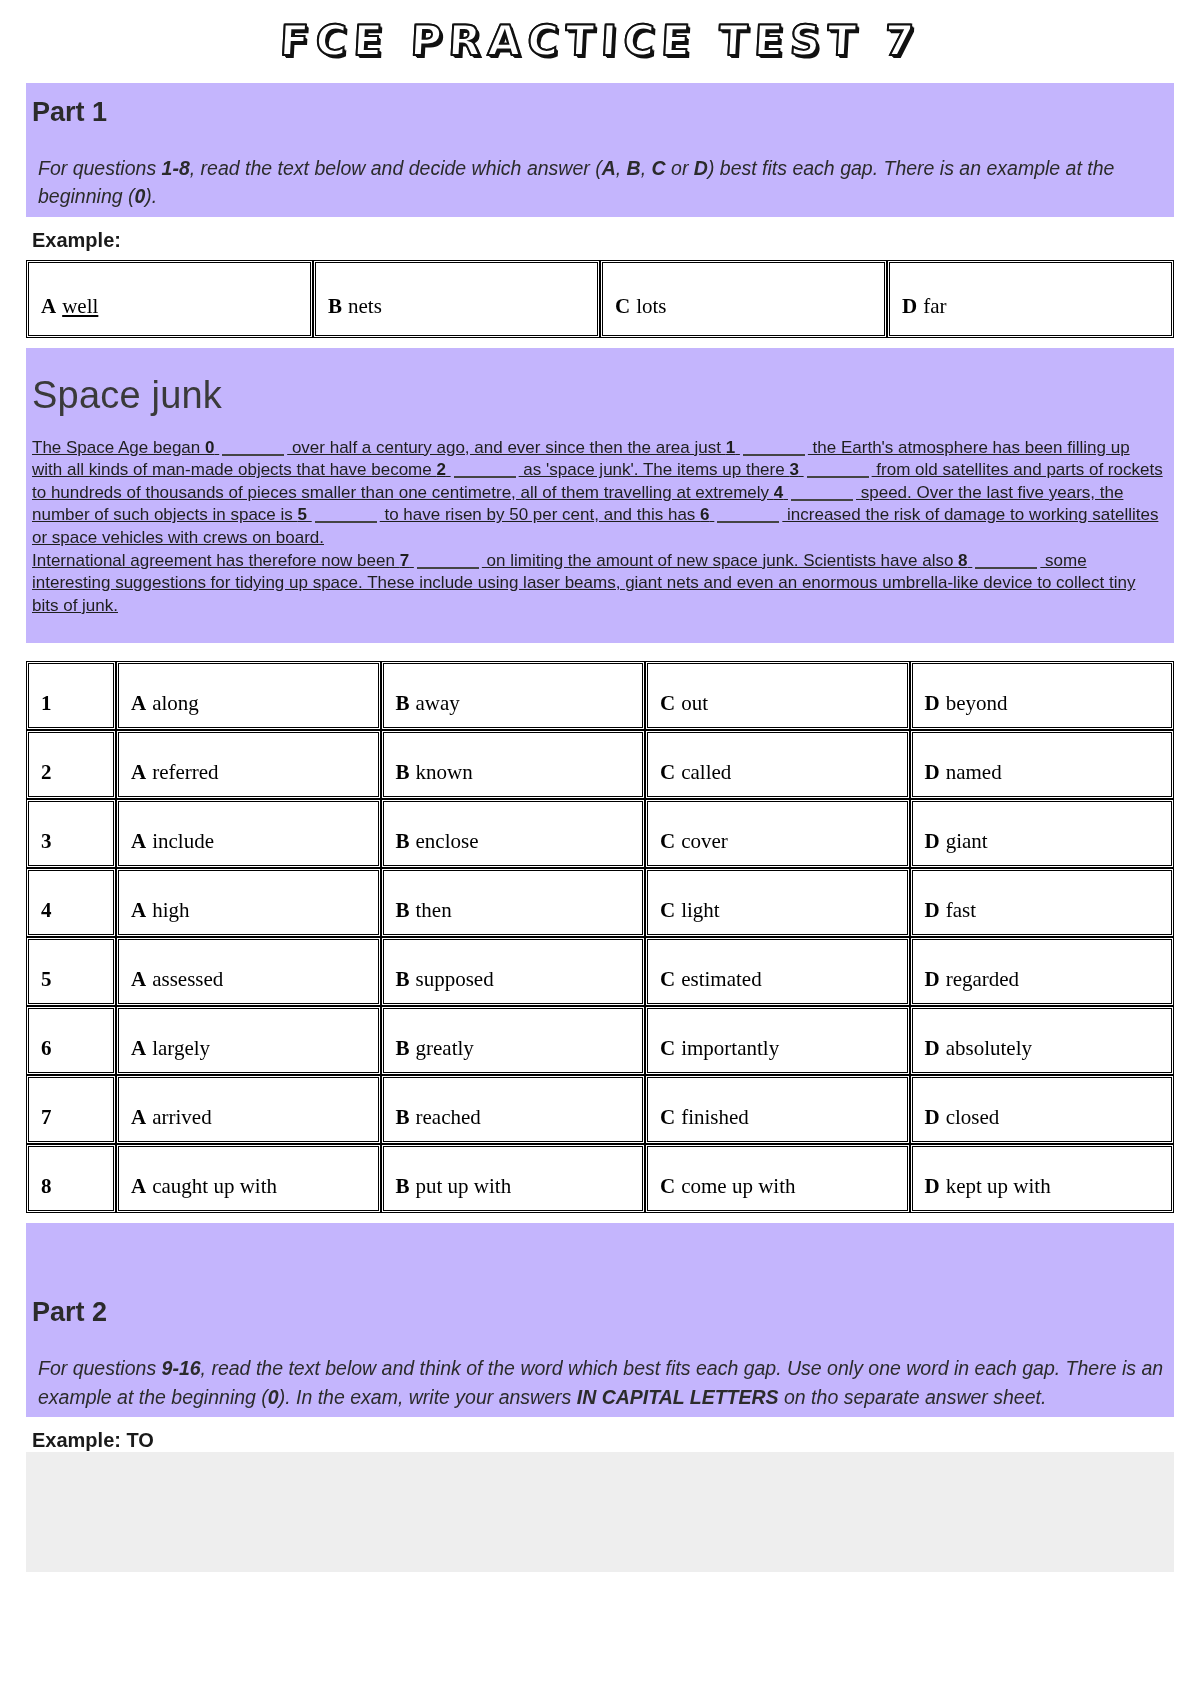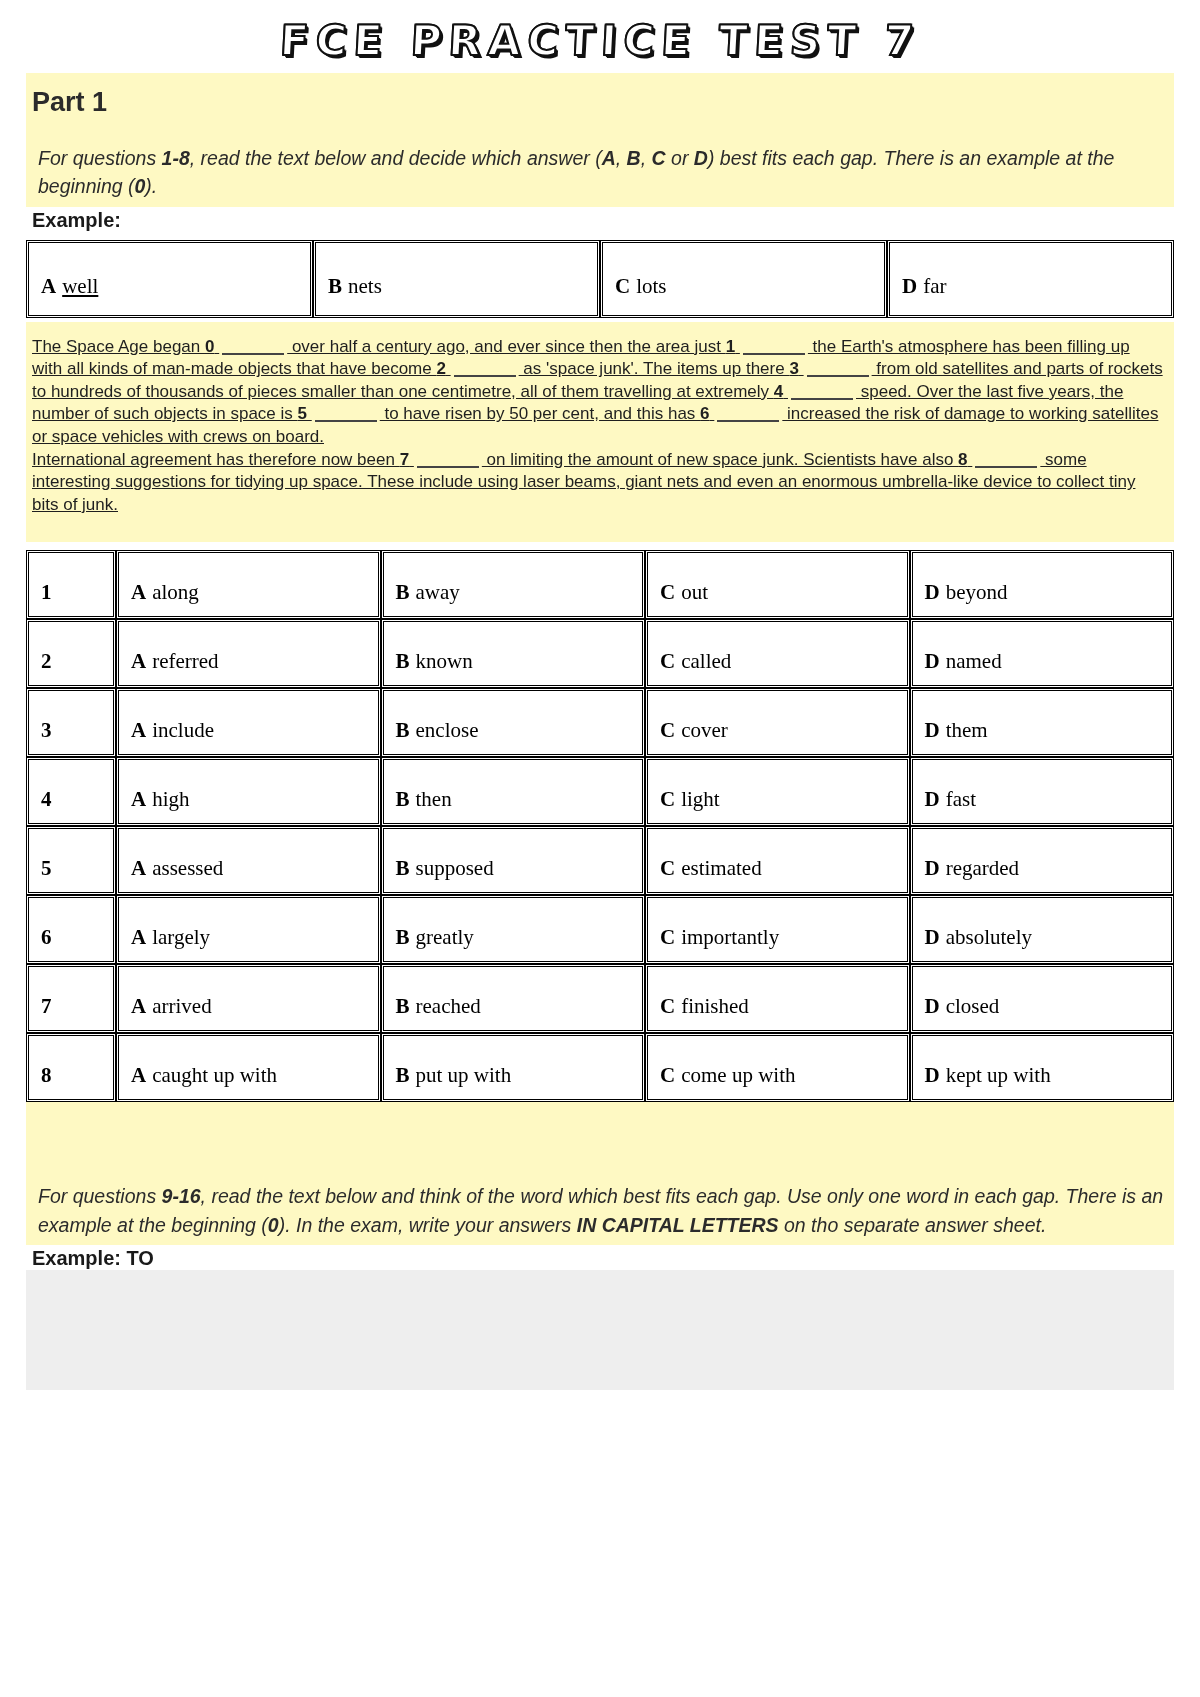--- a/index.html
+++ b/index.html
@@ -33,22 +33,22 @@
     text-shadow:
        2px 2px 0 #111111,
        3px 3px 0 #111111,
       -1px  0   0 #111111,
        0   -1px 0 #111111;
     transform: skewX(-3deg);
   }
 
   
   .band {
-    background: #fef9c3;
-    margin: 0 26px;
+    background: #c4b5fd;
+    margin: 10px 26px;
   }
 
   
   .part-heading {
     font-size: 27px;
     font-weight: bold;
     color: #2b2b2b;
     padding: 14px 0 6px 6px;
   }
 
@@ -157,20 +157,21 @@
           <td><span class="optletter">A</span><span class="underlined">well</span></td>
           <td><span class="optletter">B</span><span>nets</span></td>
           <td><span class="optletter">C</span><span>lots</span></td>
           <td><span class="optletter">D</span><span>far</span></td>
         </tr>
     </tbody>
   </table>
 </div>
 
 <div class="band">
+  <div class="article-heading">Space junk</div>
   <div class="article-body" id="article-body">
       <div><span>The Space Age began <span class="gapnum">0</span> </span><span class="gapline"></span><span> over half a century ago, and ever since then the area just <span class="gapnum">1</span> </span><span class="gapline"></span><span> the Earth's atmosphere has been filling up with all kinds of man-made objects that have become <span class="gapnum">2</span> </span><span class="gapline"></span><span> as 'space junk'. The items up there <span class="gapnum">3</span> </span><span class="gapline"></span><span> from old satellites and parts of rockets to hundreds of thousands of pieces smaller than one centimetre, all of them travelling at extremely <span class="gapnum">4</span> </span><span class="gapline"></span><span> speed. Over the last five years, the number of such objects in space is <span class="gapnum">5</span> </span><span class="gapline"></span><span> to have risen by 50 per cent, and this has <span class="gapnum">6</span> </span><span class="gapline"></span><span> increased the risk of damage to working satellites or space vehicles with crews on board.</span></div>
       <div><span>International agreement has therefore now been <span class="gapnum">7</span> </span><span class="gapline"></span><span> on limiting the amount of new space junk. Scientists have also <span class="gapnum">8</span> </span><span class="gapline"></span><span> some interesting suggestions for tidying up space. These include using laser beams, giant nets and even an enormous umbrella-like device to collect tiny bits of junk.</span></div>
     </div>
 </div>
 
 <div class="table-zone">
   <table class="opts">
     <tbody id="questions-body">
         <tr>
@@ -185,21 +186,21 @@
           <td><span class="optletter">A</span><span>referred</span></td>
           <td><span class="optletter">B</span><span>known</span></td>
           <td><span class="optletter">C</span><span>called</span></td>
           <td><span class="optletter">D</span><span>named</span></td>
         </tr>
         <tr>
           <td class="numcell">3</td>
           <td><span class="optletter">A</span><span>include</span></td>
           <td><span class="optletter">B</span><span>enclose</span></td>
           <td><span class="optletter">C</span><span>cover</span></td>
-          <td><span class="optletter">D</span><span>them</span></td>
+          <td><span class="optletter">D</span><span>giant</span></td>
         </tr>
         <tr>
           <td class="numcell">4</td>
           <td><span class="optletter">A</span><span>high</span></td>
           <td><span class="optletter">B</span><span>then</span></td>
           <td><span class="optletter">C</span><span>light</span></td>
           <td><span class="optletter">D</span><span>fast</span></td>
         </tr>
         <tr>
           <td class="numcell">5</td>
@@ -228,18 +229,19 @@
           <td><span class="optletter">B</span><span>put up with</span></td>
           <td><span class="optletter">C</span><span>come up with</span></td>
           <td><span class="optletter">D</span><span>kept up with</span></td>
         </tr>
       </tbody>
   </table>
 </div>
 
 <div class="band">
   <div class="spacer-lg"></div>
+  <div class="part-heading">Part 2</div>
   <div class="spacer-sm"></div>
   <div class="instructions">For questions <b>9-16</b>, read the text below and think of the word which best fits each gap. Use only one word in each gap. There is an example at the beginning (<b>0</b>). In the exam, write your answers <b>IN CAPITAL LETTERS</b> on tho separate answer sheet.</div>
 </div>
 <div class="example-label">Example: TO</div>
 
 <div class="tail-band"></div>
 
 </body></html>

